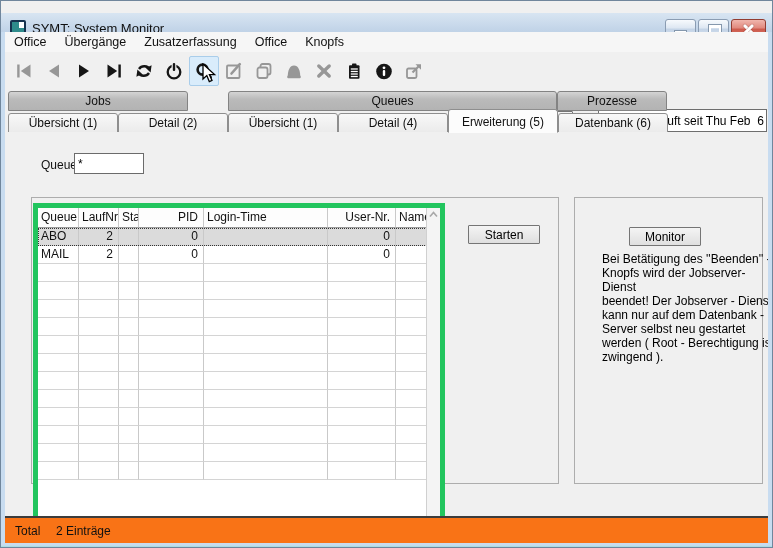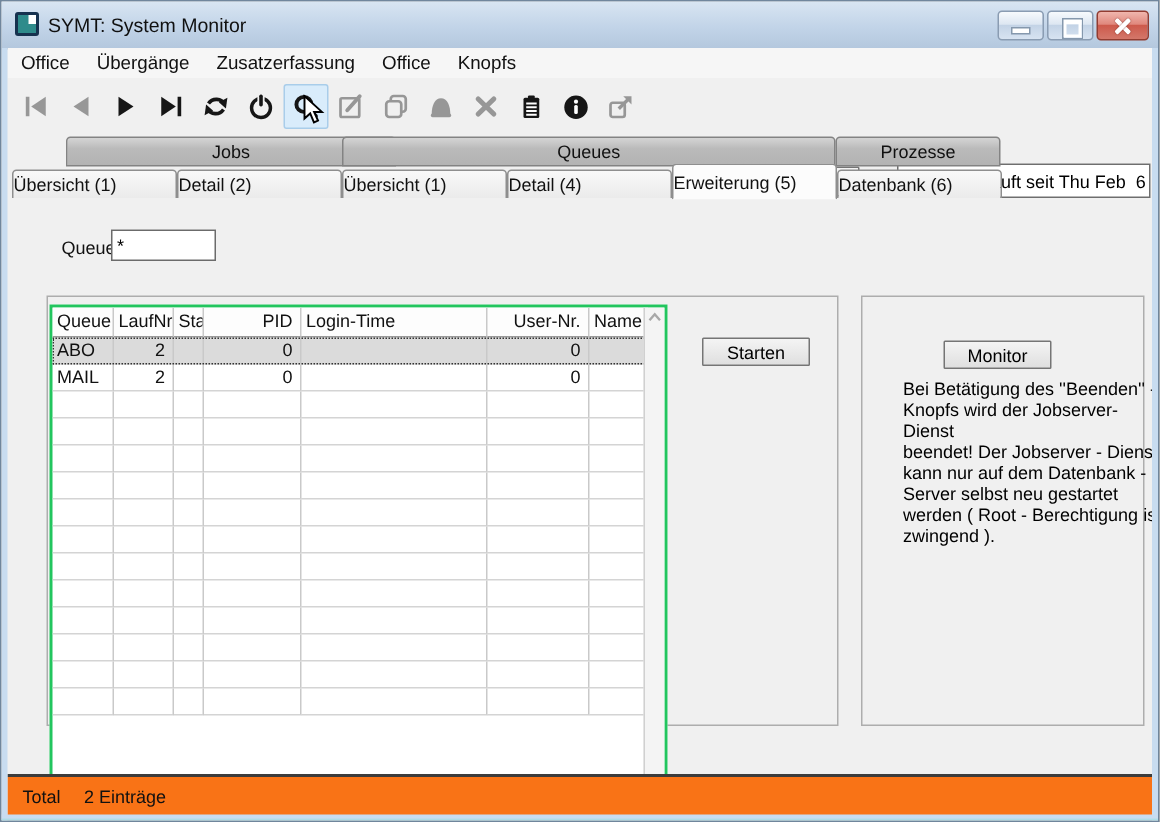--- a/index.html
+++ b/index.html
@@ -2,21 +2,21 @@
 <html><head>
 <meta charset="utf-8">
 <style>
   html,body{margin:0;padding:0;background:#888;}
   .window{
     position:relative;width:773px;height:548px;box-sizing:border-box;
     font-family:"Liberation Sans",sans-serif;font-size:12px;color:#111;
     background:#f0f0f0;border:1px solid #70869c;overflow:hidden;
   }
   
-  .titlebar{position:absolute;left:0;top:0;width:100%;height:31px;
+  .titlebar{position:absolute;left:0;top:12px;width:100%;height:31px;
     background:linear-gradient(180deg,#d8e5f2 0%,#c2d4e8 55%,#b4c8de 100%);
     border-bottom:1px solid #96abc0;text-align:right;}
   .frame-left,.frame-right{position:absolute;top:31px;bottom:0;width:4px;background:#c8dcf0;z-index:5;}
   .frame-left{left:0}.frame-right{right:0}
   .frame-bottom{position:absolute;left:0;bottom:0;width:100%;height:4px;
     background:linear-gradient(180deg,#c8dcf0 0%,#c8dcf0 55%,#9fdce0 100%);z-index:5;}
   .app-icon{position:absolute;left:9px;top:7px;width:16px;height:16px;background:#16324f;border-radius:2px;}
   .app-icon .ai-in{position:absolute;left:2px;top:2px;right:2px;bottom:2px;background:#2e8b8b;}
   .app-icon .ai-win{position:absolute;right:2px;top:2px;width:5px;height:6px;background:#fff;}
   .title-text{position:absolute;left:31px;top:8px;font-size:13px;color:#101010;}
@@ -40,36 +40,36 @@
   .tbtn.hover{background:#d9ecfb;border-color:#a9cdea;}
   .tb-button{position:absolute;left:458px;top:59px;width:110px;height:20px;}
   .tb-status{position:absolute;left:593px;top:57px;width:169px;height:23px;border:1px solid #6e6e6e;background:#fff;
     font-family:"Liberation Sans",sans-serif;font-size:12px;padding:0 0 0 3px;box-sizing:border-box;white-space:pre;overflow:hidden;}
   .btn{background:linear-gradient(180deg,#f4f4f4,#dfdfdf);border:1px solid #757575;font-family:"Liberation Sans",sans-serif;
     font-size:12px;color:#000;text-align:center;box-sizing:border-box;border-radius:1px;}
   
   .gtab{position:absolute;top:90px;height:20px;box-sizing:border-box;border:1px solid #838383;border-radius:3px 3px 0 0;
     background:linear-gradient(180deg,#d4d4d4 0%,#bababa 40%,#b3b3b3 100%);
     text-align:center;line-height:19px;font-size:12px;}
-  .gtab.g0{left:7px;width:220px;margin-left:36px;}
+  .gtab.g0{left:7px;width:180px;}
   .gtab.g1{left:227px;width:329px;}
   .gtab.g2{left:556px;width:110px;}
   .stab{position:absolute;top:112px;height:20px;width:110px;box-sizing:border-box;border:1px solid #8e8e8e;border-radius:3px 3px 0 0;
-    background:linear-gradient(180deg,#f8f8f8,#ebebeb);line-height:18px;font-size:12px;}
+    background:linear-gradient(180deg,#f8f8f8,#ebebeb);text-align:center;line-height:18px;font-size:12px;}
   .stab.sel{top:108px;height:24px;background:#fcfcfc;line-height:24px;z-index:3;border-bottom:1px solid #fcfcfc;}
   
   .panel{position:absolute;left:4px;top:131px;right:4px;height:384px;background:#f0f0f0;}
   .q-label{position:absolute;left:36px;top:26px;font-size:12px;}
   .q-input{position:absolute;left:69px;top:21px;width:70px;height:21px;border:1px solid #6b6b6b;background:#fff;
     font-family:"Liberation Sans",sans-serif;font-size:12px;padding:1px 3px;box-sizing:border-box;}
   .groupbox{position:absolute;border:1px solid #adadad;background:#f0f0f0;box-sizing:border-box;}
   .gb-left{left:26px;top:65px;width:528px;height:287px;}
   .gb-right{left:569px;top:65px;width:189px;height:287px;}
   
-  .tbl{position:absolute;left:28px;top:71px;width:412px;height:328px;border:2px solid #22c55e;background:#fff;box-sizing:border-box;overflow:hidden;}
+  .tbl{position:absolute;left:28px;top:71px;width:412px;height:328px;border:5px solid #22c55e;background:#fff;box-sizing:border-box;overflow:hidden;}
   .trow{display:grid;grid-template-columns:41px 40px 20px 65px 124px 68px 1fr;width:397px;}
   .thead{height:20px;background:#fdfdfd;}
   .thead .tc{line-height:19px;border-bottom:1px solid #9a9a9a;font-size:12px;}
   .tbody-row{height:18px;}
   .tc{border-right:1px solid #c9c9c9;border-bottom:1px solid #d4d4d4;padding:0 3px;box-sizing:border-box;
      line-height:17px;font-size:12px;overflow:hidden;white-space:nowrap;}
   .thead .tc{border-bottom:1px solid #9a9a9a;}
   .tc.r{text-align:right;padding-right:5px;}
   .rowsel{background:#dbdbdb;outline:1px dotted #333;outline-offset:-1px;}
   .vscroll{position:absolute;right:0;top:0;bottom:0;width:13px;background:#f4f4f4;border-left:1px solid #d0d0d0;}

